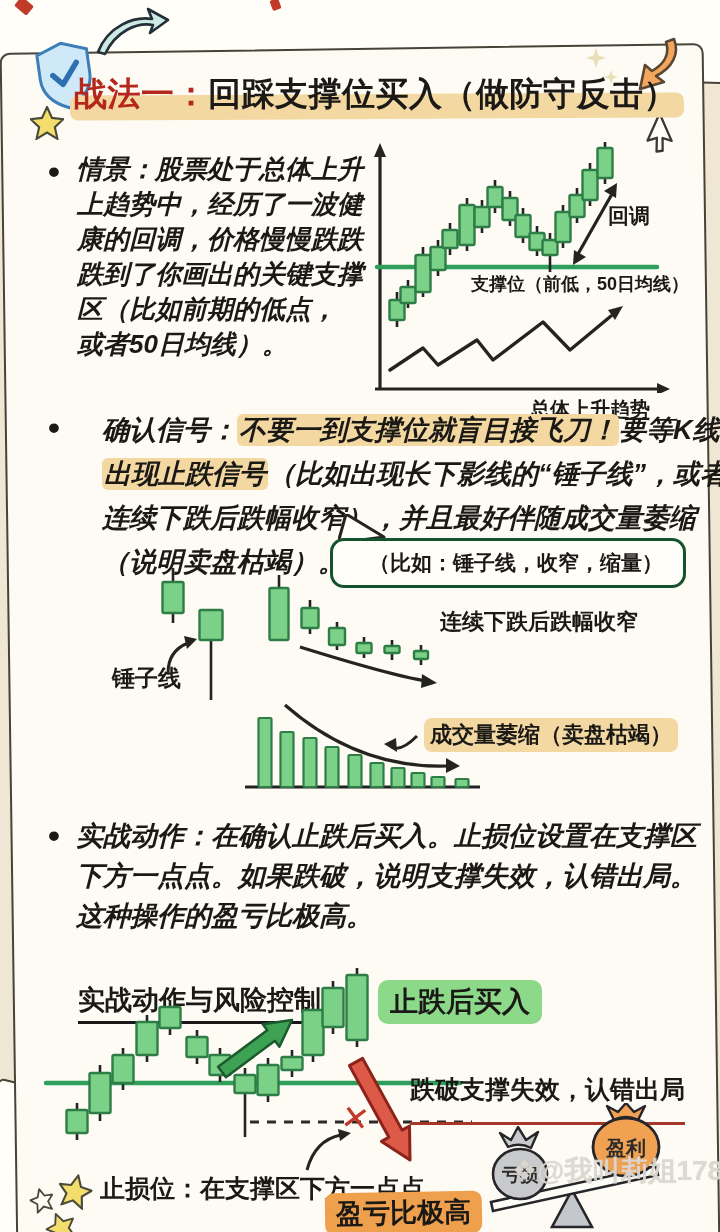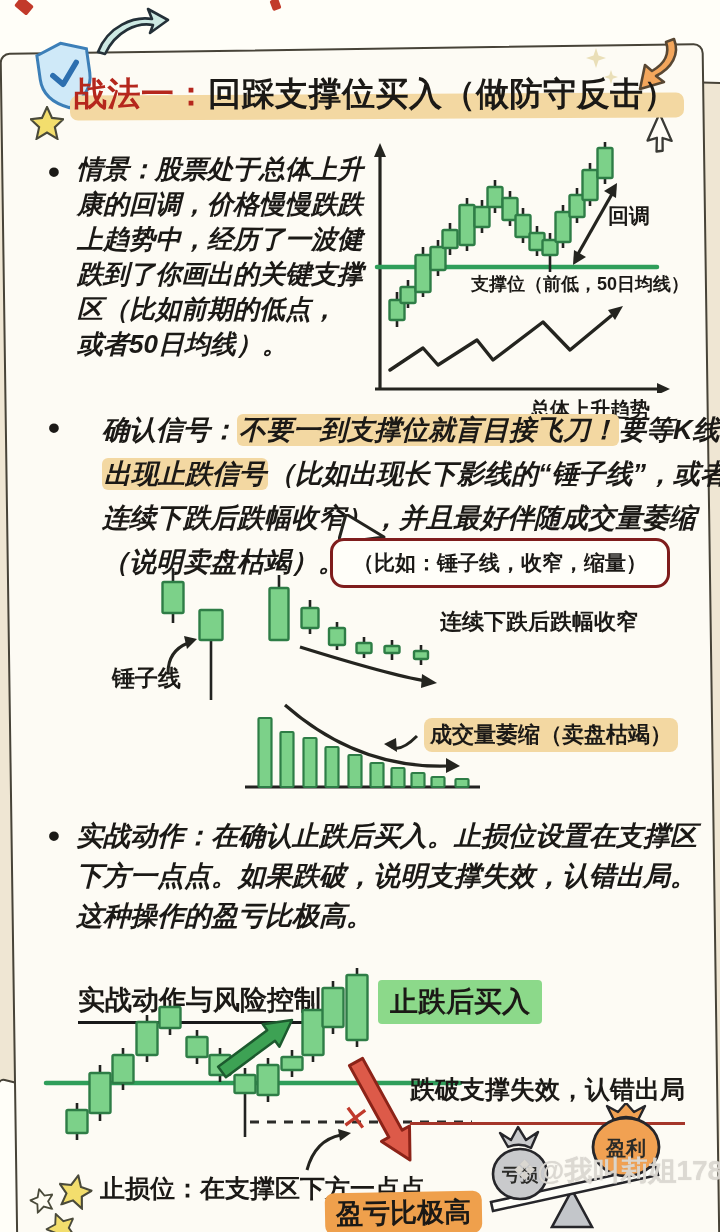--- a/index.html
+++ b/index.html
@@ -21,26 +21,26 @@
   #b2-text{left:76px;top:408px;width:645px;font-size:27px;line-height:44px;margin-left:26px;}
   #b3-text{left:76px;top:816px;width:645px;font-size:27px;line-height:40px;}
   .hl{background:#f3d8a2;border-radius:6px;padding:1px 2px;box-decoration-break:clone;}
   
   #scene-chart{left:365px;top:140px;width:340px;height:253px;}
   #pattern-chart{left:60px;top:555px;width:660px;height:245px;}
   #action-chart{left:40px;top:968px;width:660px;height:210px;}
   .layer{position:absolute;left:0;top:0;}
   .small-label{position:absolute;font-weight:800;white-space:nowrap;}
   
-  #bubble{left:330px;top:538px;width:334px;height:44px;background:#fffef9;border:3px solid #7f1d1d;
+  #bubble{left:330px;top:538px;width:334px;height:44px;background:#fffef9;border:3px solid #14532d;
           border-radius:14px;display:flex;align-items:center;justify-content:center;
-          font-size:21px;font-weight:800;white-space:nowrap;}
+          font-size:21px;font-weight:800;white-space:nowrap;padding-left:16px;}
   #subtitle{left:78px;top:934px;font-size:27px;font-weight:900;border-bottom:3.5px solid #191919;padding-bottom:3px;white-space:nowrap;margin-top:48px;}
   .tag{position:absolute;font-weight:900;white-space:nowrap;}
-  #buy-tag{left:378px;top:980px;font-size:28px;background:#8cd98a;border-radius:4px;padding:3px 12px;}
+  #buy-tag{left:378px;top:980px;font-size:28px;background:#8cd98a;border-radius:10px;padding:3px 12px;}
   #breakdown-tag{left:410px;top:1073px;font-size:25px;border-bottom:3.5px solid #a5362a;padding-bottom:16px;}
   #stoploss-tag{left:100px;top:1172px;font-size:25px;}
   #ratio-tag{left:325px;top:1192px;font-size:27px;background:#efa04c;border-radius:9px;padding:3px 11px;transform:rotate(-1deg);}
   #x-mark{left:341px;top:1098px;font-size:34px;font-weight:900;color:#c0392b;transform:rotate(8deg);}
   #watermark{left:512px;top:1152px;font-size:28px;font-weight:700;color:rgba(219,216,210,0.95);
              text-shadow:0 0 1px rgba(150,150,150,0.3);z-index:5;white-space:nowrap;}
   .redbit{background:#c23a2a;border-radius:2px;}
   svg{display:block;}
 </style>
 </head>
@@ -78,22 +78,22 @@
   </svg>
 
   <div class="abs" id="title-hl"></div>
   <div class="abs" id="title">
     <span class="pre">战法一：</span><span>回踩支撑位买入（做防守反击）</span>
   </div>
 
   <div class="abs dot" style="left:48px;top:154px;">•</div>
   <div class="abs para" id="b1-text">
       <div>情景：股票处于总体上升</div>
+      <div>上趋势中，经历了一波健</div>
       <div>康的回调，价格慢慢跌跌</div>
-      <div>上趋势中，经历了一波健</div>
       <div>跌到了你画出的关键支撑</div>
       <div>区（比如前期的低点，</div>
       <div>或者50日均线）。</div>
     </div>
 
   <div class="abs" id="scene-chart">
     <svg class="layer" width="340" height="253">
       <path d="M15,250 L15,14" stroke="#24241f" stroke-width="3.2" fill="none"></path>
       <polygon points="15,3 9,17 21,17" fill="#24241f"></polygon>
       <path d="M10,249 L296,249" stroke="#24241f" stroke-width="3.2" fill="none"></path>

